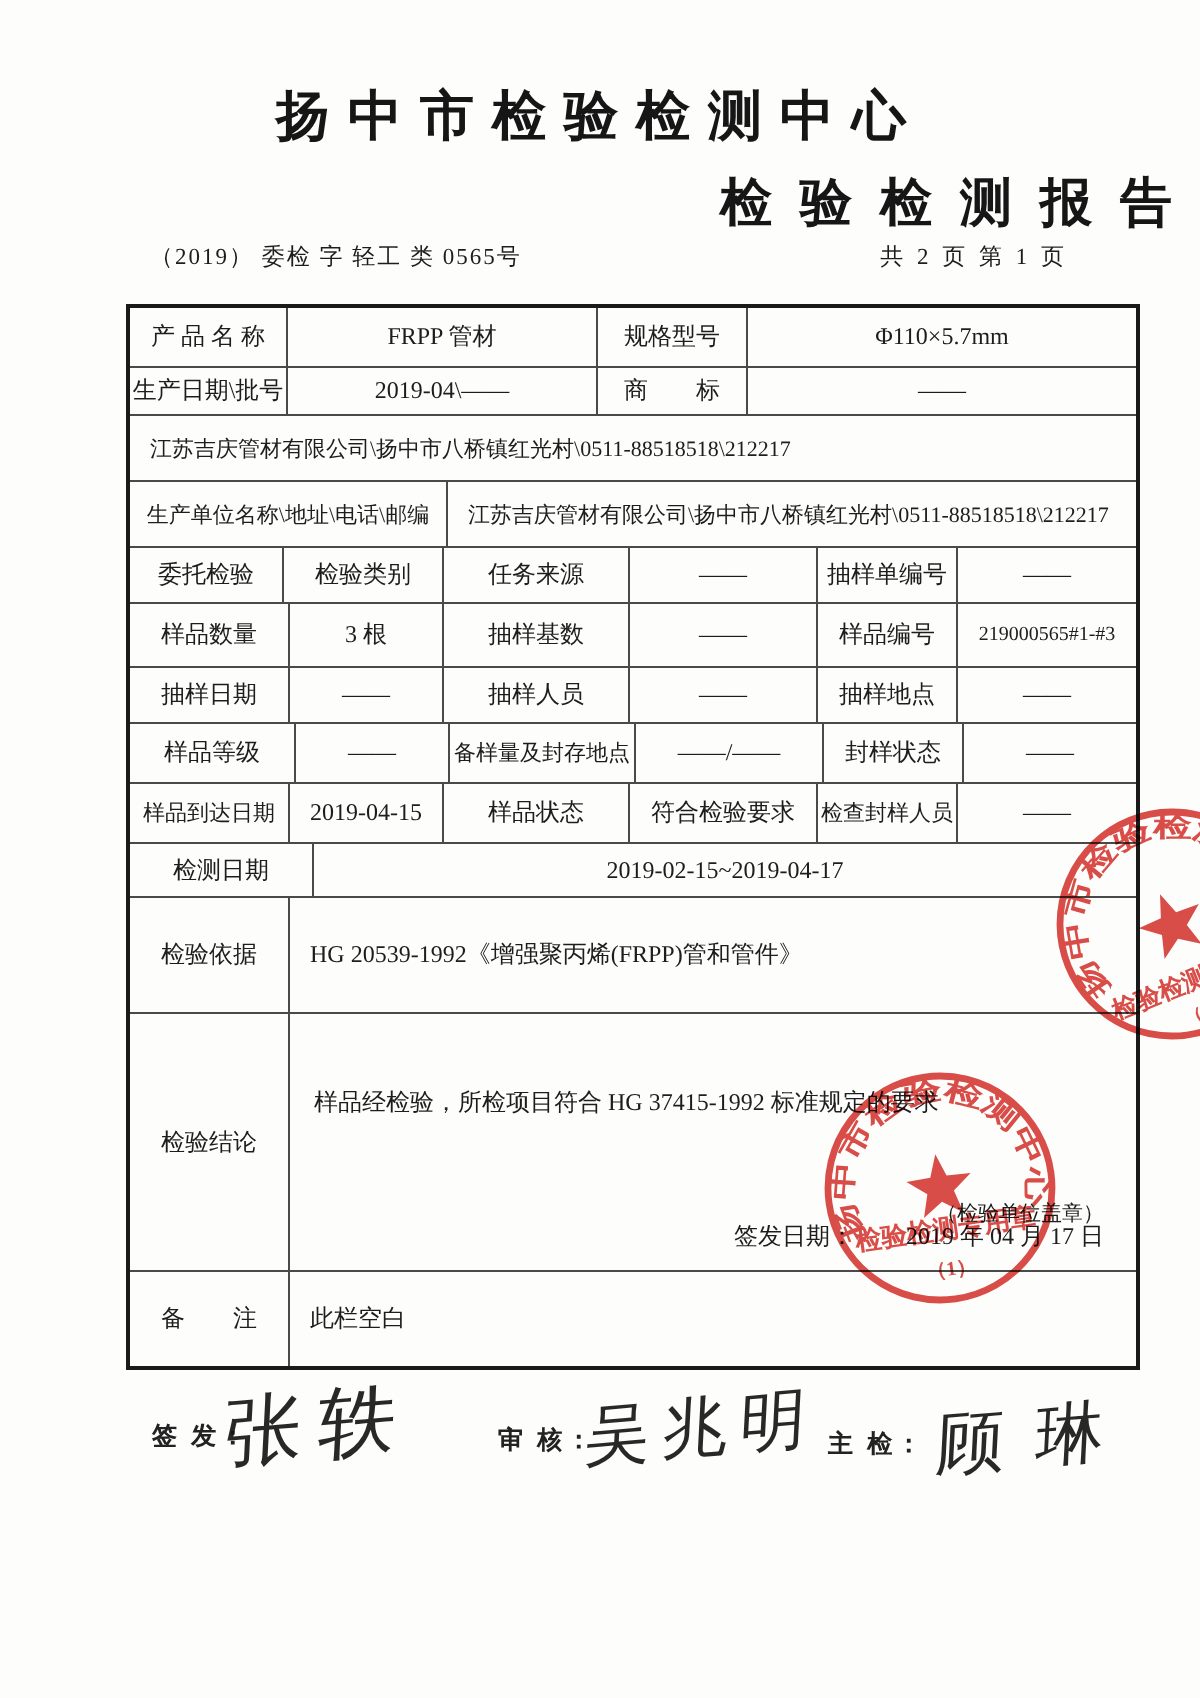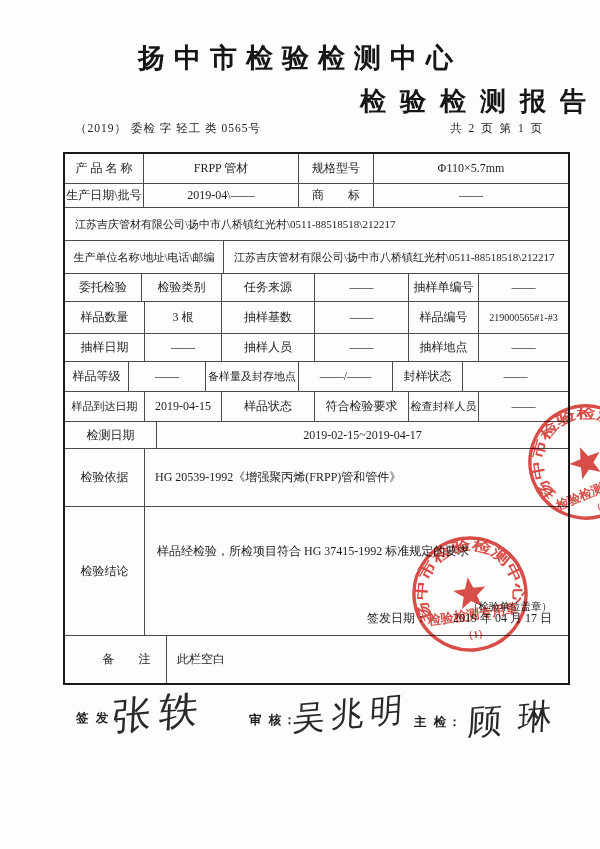--- a/index.html
+++ b/index.html
@@ -12,27 +12,27 @@
   }
   .org-title{
     position:absolute;top:40px;left:0;width:100%;text-align:center;
     font-size:27px;font-weight:bold;letter-spacing:9px;color:#161616;
   }
   .report-title{
     position:absolute;top:84px;left:0;width:100%;text-align:right;
     font-size:26px;font-weight:bold;letter-spacing:14px;color:#161616;
   }
   .refline{position:absolute;top:121px;left:75px;font-size:11.5px;letter-spacing:1px;}
-  .pageinfo{position:absolute;top:121px;right:56px;font-size:11.5px;letter-spacing:2px;}
+  .pageinfo{position:absolute;top:121px;right:66px;font-size:11.5px;letter-spacing:2px;}
   .doc-table{
     position:absolute;left:63px;top:152px;width:503px;
     border:2px solid #1a1a1a;box-sizing:content-box;background:transparent;
   }
   .tr{display:flex;border-bottom:1px solid #4a4a4a;box-sizing:border-box;}
-  .tr:last-child{border-bottom:none;padding-left:22px;}
+  .tr:last-child{border-bottom:none;}
   .c{
     border-right:1px solid #4a4a4a;box-sizing:border-box;
     display:flex;align-items:center;justify-content:center;
     text-align:right;font-size:12px;padding:0 4px;overflow:hidden;white-space:nowrap;
   }
   .c:last-child{border-right:none;flex:1;}
   .c.left{justify-content:flex-start;text-align:left;padding-left:10px;}
   .c.small{font-size:11px;}
   .c.tiny{font-size:10px;}
   .concl-cell{position:relative;display:block;padding:0;}
@@ -105,21 +105,21 @@
     <div class="tr" style="height:28px">
       <div class="c" style="width:80px">抽样日期</div>
       <div class="c" style="width:77px">——</div>
       <div class="c" style="width:93px">抽样人员</div>
       <div class="c" style="width:94px">——</div>
       <div class="c" style="width:70px">抽样地点</div>
       <div class="c">——</div>
     </div>
 
     <div class="tr" style="height:30px">
-      <div class="c" style="width:64px">样品等级</div>
+      <div class="c" style="width:83px">样品等级</div>
       <div class="c" style="width:77px">——</div>
       <div class="c small" style="width:93px">备样量及封存地点</div>
       <div class="c" style="width:94px">——/——</div>
       <div class="c" style="width:70px">封样状态</div>
       <div class="c">——</div>
     </div>
 
     <div class="tr" style="height:30px">
       <div class="c small" style="width:80px">样品到达日期</div>
       <div class="c" style="width:77px">2019-04-15</div>

